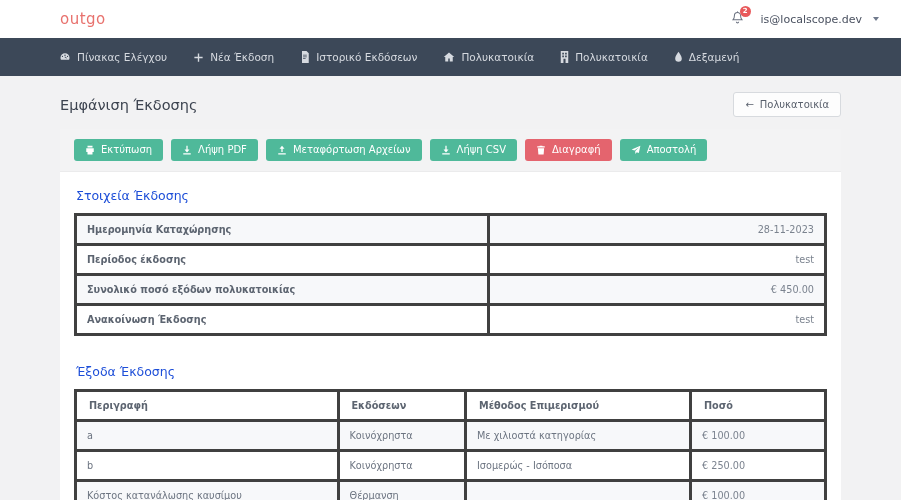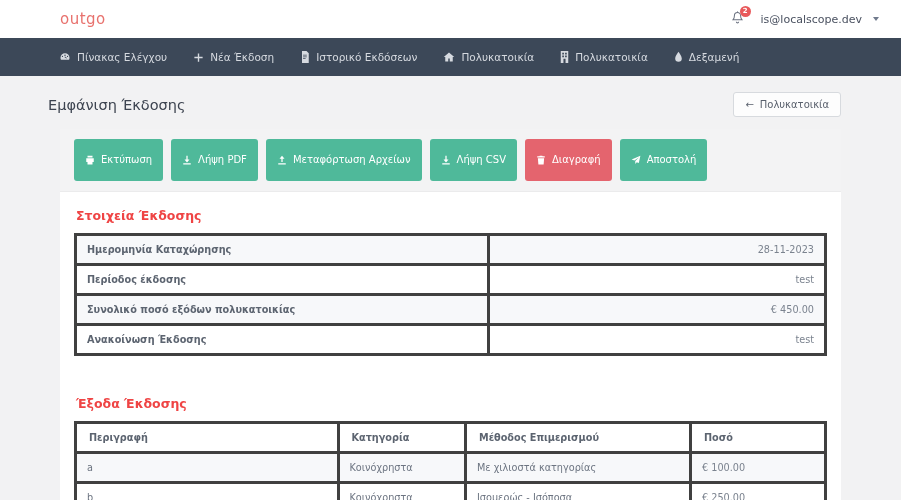--- a/index.html
+++ b/index.html
@@ -45,55 +45,55 @@
   .nav-item {
     display: flex; align-items: center; gap: 6px;
     color: #d6dae0; font-size: 10.5px;
     padding: 8px 13px; height: 38px; cursor: pointer;
   }
   .nav-item svg { display: block; fill: #d6dae0; }
 
   
   .page-head {
     display: flex; align-items: center;
-    padding: 16px 60px 12px 48px;
+    padding: 16px 60px 12px 60px;
   }
   .page-title { font-size: 14.5px; color: #3d4450; font-weight: normal; }
   .back-btn {
     margin-left: auto;
     background: #fdfdfd; border: 1px solid #d7dade;
     border-radius: 3px; padding: 6px 11px;
     font-size: 10px; color: #59606c; cursor: pointer;
     display: flex; align-items: center; gap: 6px;
     font-family: "DejaVu Sans", "Liberation Sans", sans-serif;
   }
 
   
   .card { margin: 0 60px; background: #ffffff; }
   .toolbar {
     background: #f3f3f4; border-bottom: 1px solid #ebebec;
     padding: 10px 14px; display: flex; gap: 8px; flex-wrap: wrap;
   }
   .btn {
     border: none; border-radius: 3px;
-    padding: 16px 11px; font-size: 10px; color: #ffffff;
+    padding: 6px 11px; font-size: 10px; color: #ffffff;
     display: inline-flex; align-items: center; gap: 6px;
     cursor: pointer; font-family: "DejaVu Sans", "Liberation Sans", sans-serif;
     line-height: 1;
   }
   .btn svg { fill: #ffffff; display: block; }
   .btn-green { background: #4fb99a; }
   .btn-red { background: #e4646e; }
 
   .card-body { padding: 16px 14px 0 14px; }
   .section-title {
-    font-size: 12.5px; color: #ef4444; font-weight: bold;
+    font-size: 12.5px; color: #1d4ed8; font-weight: normal;
     margin: 0 0 10px 2px;
   }
-  .section-title.spaced { margin-top: 40px; }
+  .section-title.spaced { margin-top: 28px; }
 
   table { width: 100%; border-collapse: collapse; }
   table th, table td {
     font-size: 9.7px; color: #6c7481;
     padding: 8px 10px; border: 3px solid #404040;
     text-align: left; vertical-align: middle;
   }
   .kv-table th { font-weight: bold; color: #5c6470; width: 55%; }
   .kv-table td { text-align: right; color: #7b838f; }
   .kv-table tr:nth-child(odd) th,
@@ -249,21 +249,21 @@
           <td>test</td>
         </tr>
       </tbody>
     </table>
 
     <h2 class="section-title spaced">Έξοδα Έκδοσης</h2>
     <table class="exp-table">
       <thead>
         <tr>
           <th style="width:35%">Περιγραφή</th>
-          <th style="width:17%">Κατηγορία</th>
+          <th style="width:17%">Εκδόσεων</th>
           <th style="width:30%">Μέθοδος Επιμερισμού</th>
           <th style="width:18%">Ποσό</th>
         </tr>
       </thead>
       <tbody>
         <tr>
           <td>a</td>
           <td>Κοινόχρηστα</td>
           <td>Με χιλιοστά κατηγορίας</td>
           <td class="amount">€ 100.00</td>

